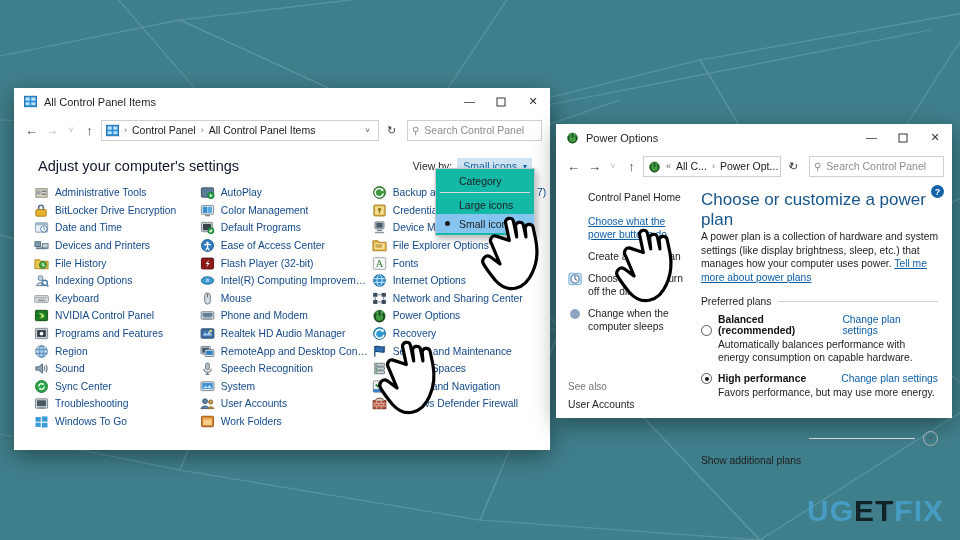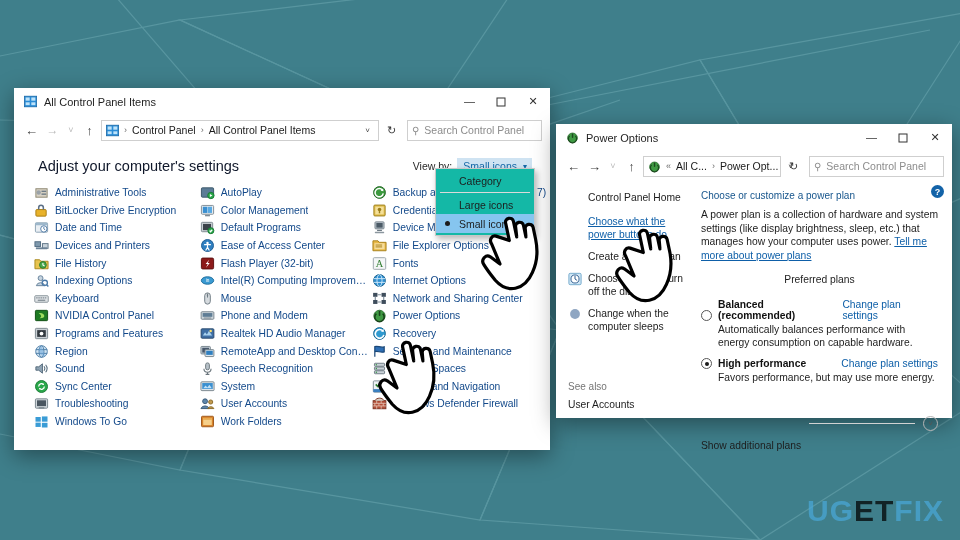--- a/index.html
+++ b/index.html
@@ -122,25 +122,25 @@
   #po-body { display: flex; height: calc(100% - 57px); position: relative; }
   #po-sidebar { width: 139px; padding: 10px 8px 12px 12px; position: relative; }
   #po-sidebar .sb-row { display: flex; gap: 5px; margin-bottom: 9px; align-items: flex-start; }
   #po-sidebar .sb-text { font-size: 10.3px; line-height: 13px; color: #1d1d1d; }
   #po-sidebar .sb-link { font-size: 10.3px; line-height: 13px; color: #0e5fa8; text-decoration: underline; }
   #po-sidebar .sb-icon-slot { width: 15px; flex: 0 0 15px; }
   #po-seealso { position: absolute; left: 12px; bottom: 8px; }
   #po-seealso .sa-title { font-size: 10px; color: #767676; margin-bottom: 7px; }
   #po-seealso .sa-link { font-size: 10.3px; color: #1d1d1d; }
   #po-main { flex: 1; padding: 9px 14px 0 6px; position: relative; }
-  #po-title { color: #16558c; font-size: 10px; margin-bottom: 7px; }
+  #po-title { color: #16558c; font-size: 17px; }
   #po-desc { font-size: 10.3px; line-height: 13.5px; color: #1d1d1d; }
   #po-desc a { color: #0e5fa8; text-decoration: underline; }
   .po-group-head {
-    display: flex; align-items: center; gap: 7px; margin: 12px 0 7px 0; flex-direction: column;
+    display: flex; align-items: center; gap: 7px; margin: 12px 0 7px 0;
   }
   .po-group-head .gh-label { font-size: 10.3px; color: #1d1d1d; white-space: nowrap; }
   .po-group-head .gh-line { flex: 1; height: 1px; background: #d2d2d2; }
   .po-plan { margin-bottom: 9px; }
   .po-plan-row { display: flex; align-items: flex-end; }
   .radio {
     width: 11px; height: 11px; border-radius: 50%; border: 1px solid #565656;
     background: #fff; margin-right: 6px; flex: 0 0 11px; position: relative;
   }
   .radio.checked::after {

